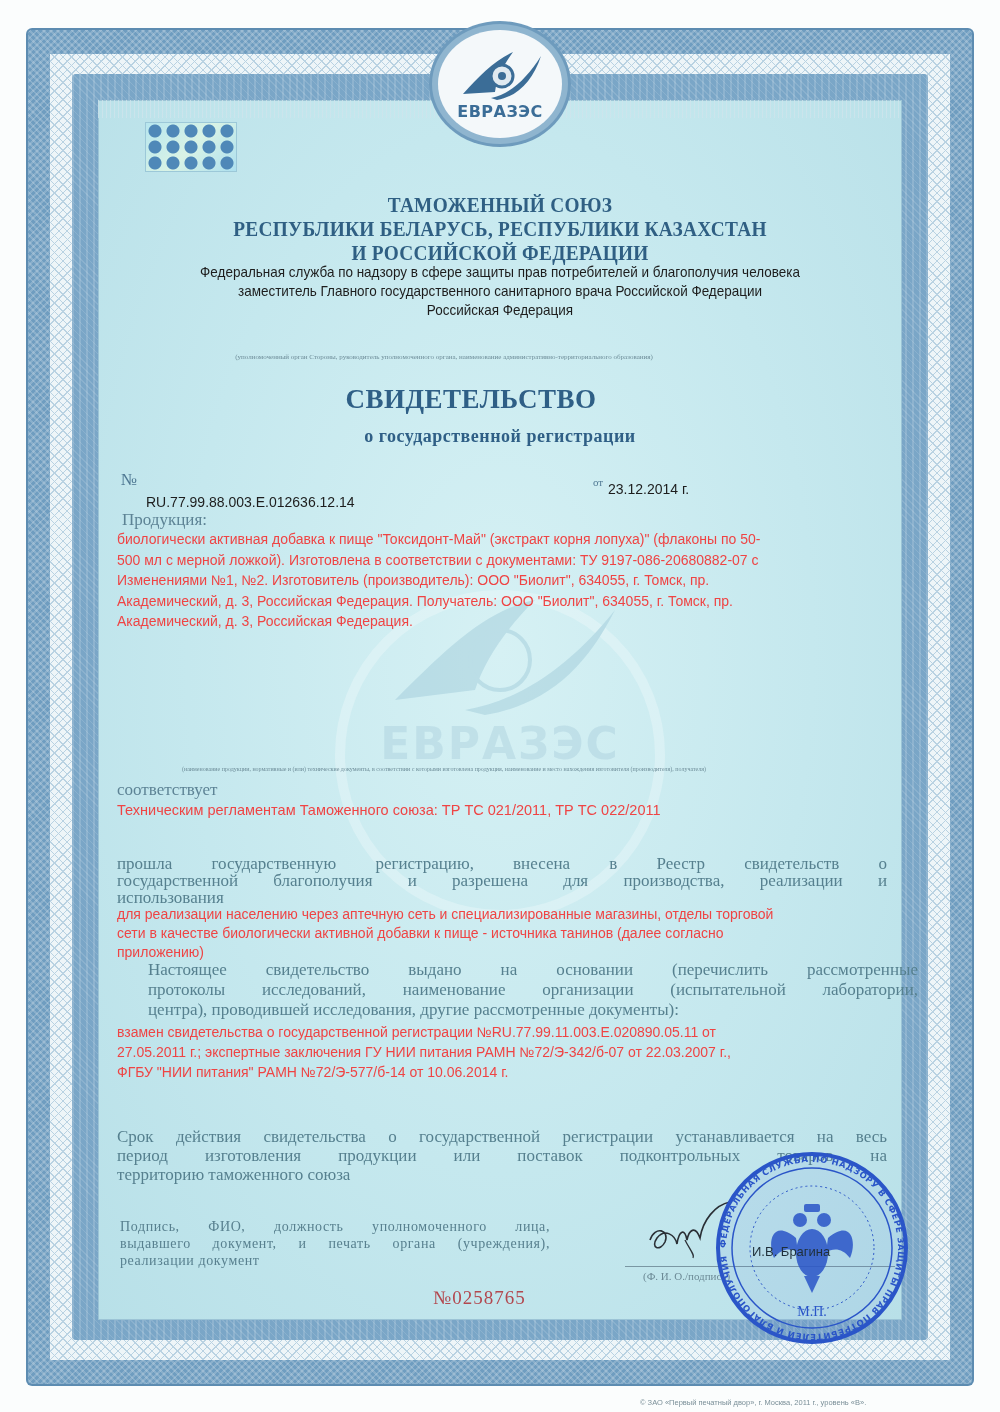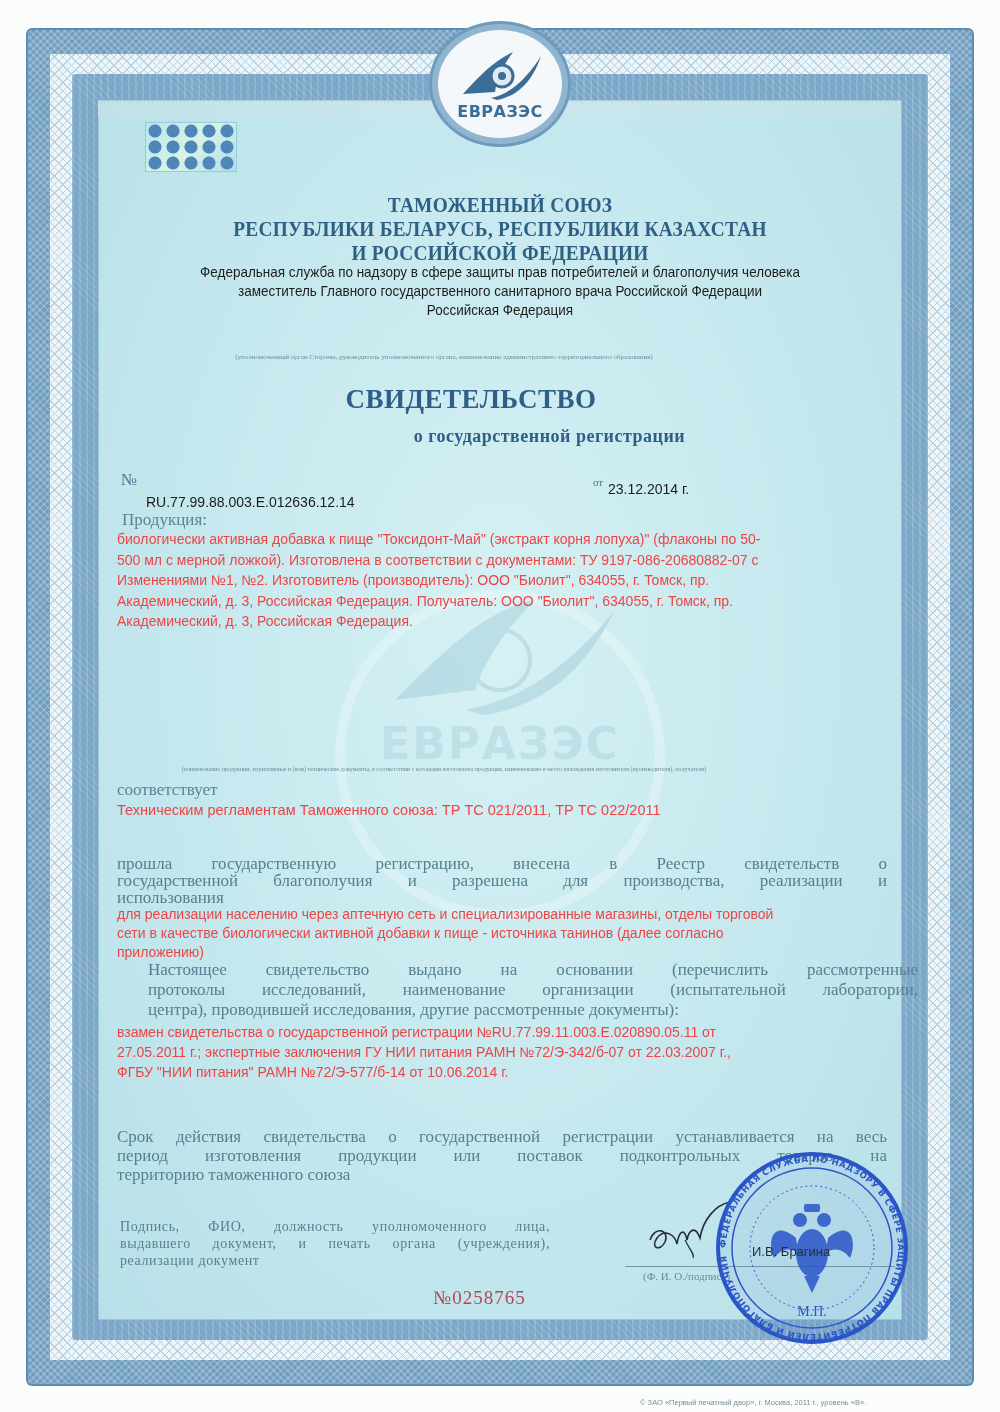--- a/index.html
+++ b/index.html
@@ -93,21 +93,21 @@
   .caption-small {
     position:absolute; left:100px; width:688px; text-align:center;
     font-family:"Liberation Serif", serif; font-size:7px; color:#6e8d99; top:353px;
   }
   .title {
     position:absolute; left:100px; width:742px; text-align:center; top:384px;
     font-family:"Liberation Serif", serif; font-weight:bold; font-size:27px;
     color:#2f5f86; letter-spacing:.5px;
   }
   .subtitle {
-    position:absolute; left:100px; width:899px; text-align:center; top:426px;
+    position:absolute; left:100px; width:800px; text-align:center; top:426px;
     font-family:"Liberation Serif", serif; font-weight:bold; font-size:18px;
     color:#2f5f86; letter-spacing:.5px;
   }
   .regno-label {
     position:absolute; left:121px; top:470px; font-family:"Liberation Serif", serif;
     font-size:17px; color:#4f7893;
   }
   .regno {
     position:absolute; left:146px; top:494px; font-size:14px; color:#1d1d1d;
   }

